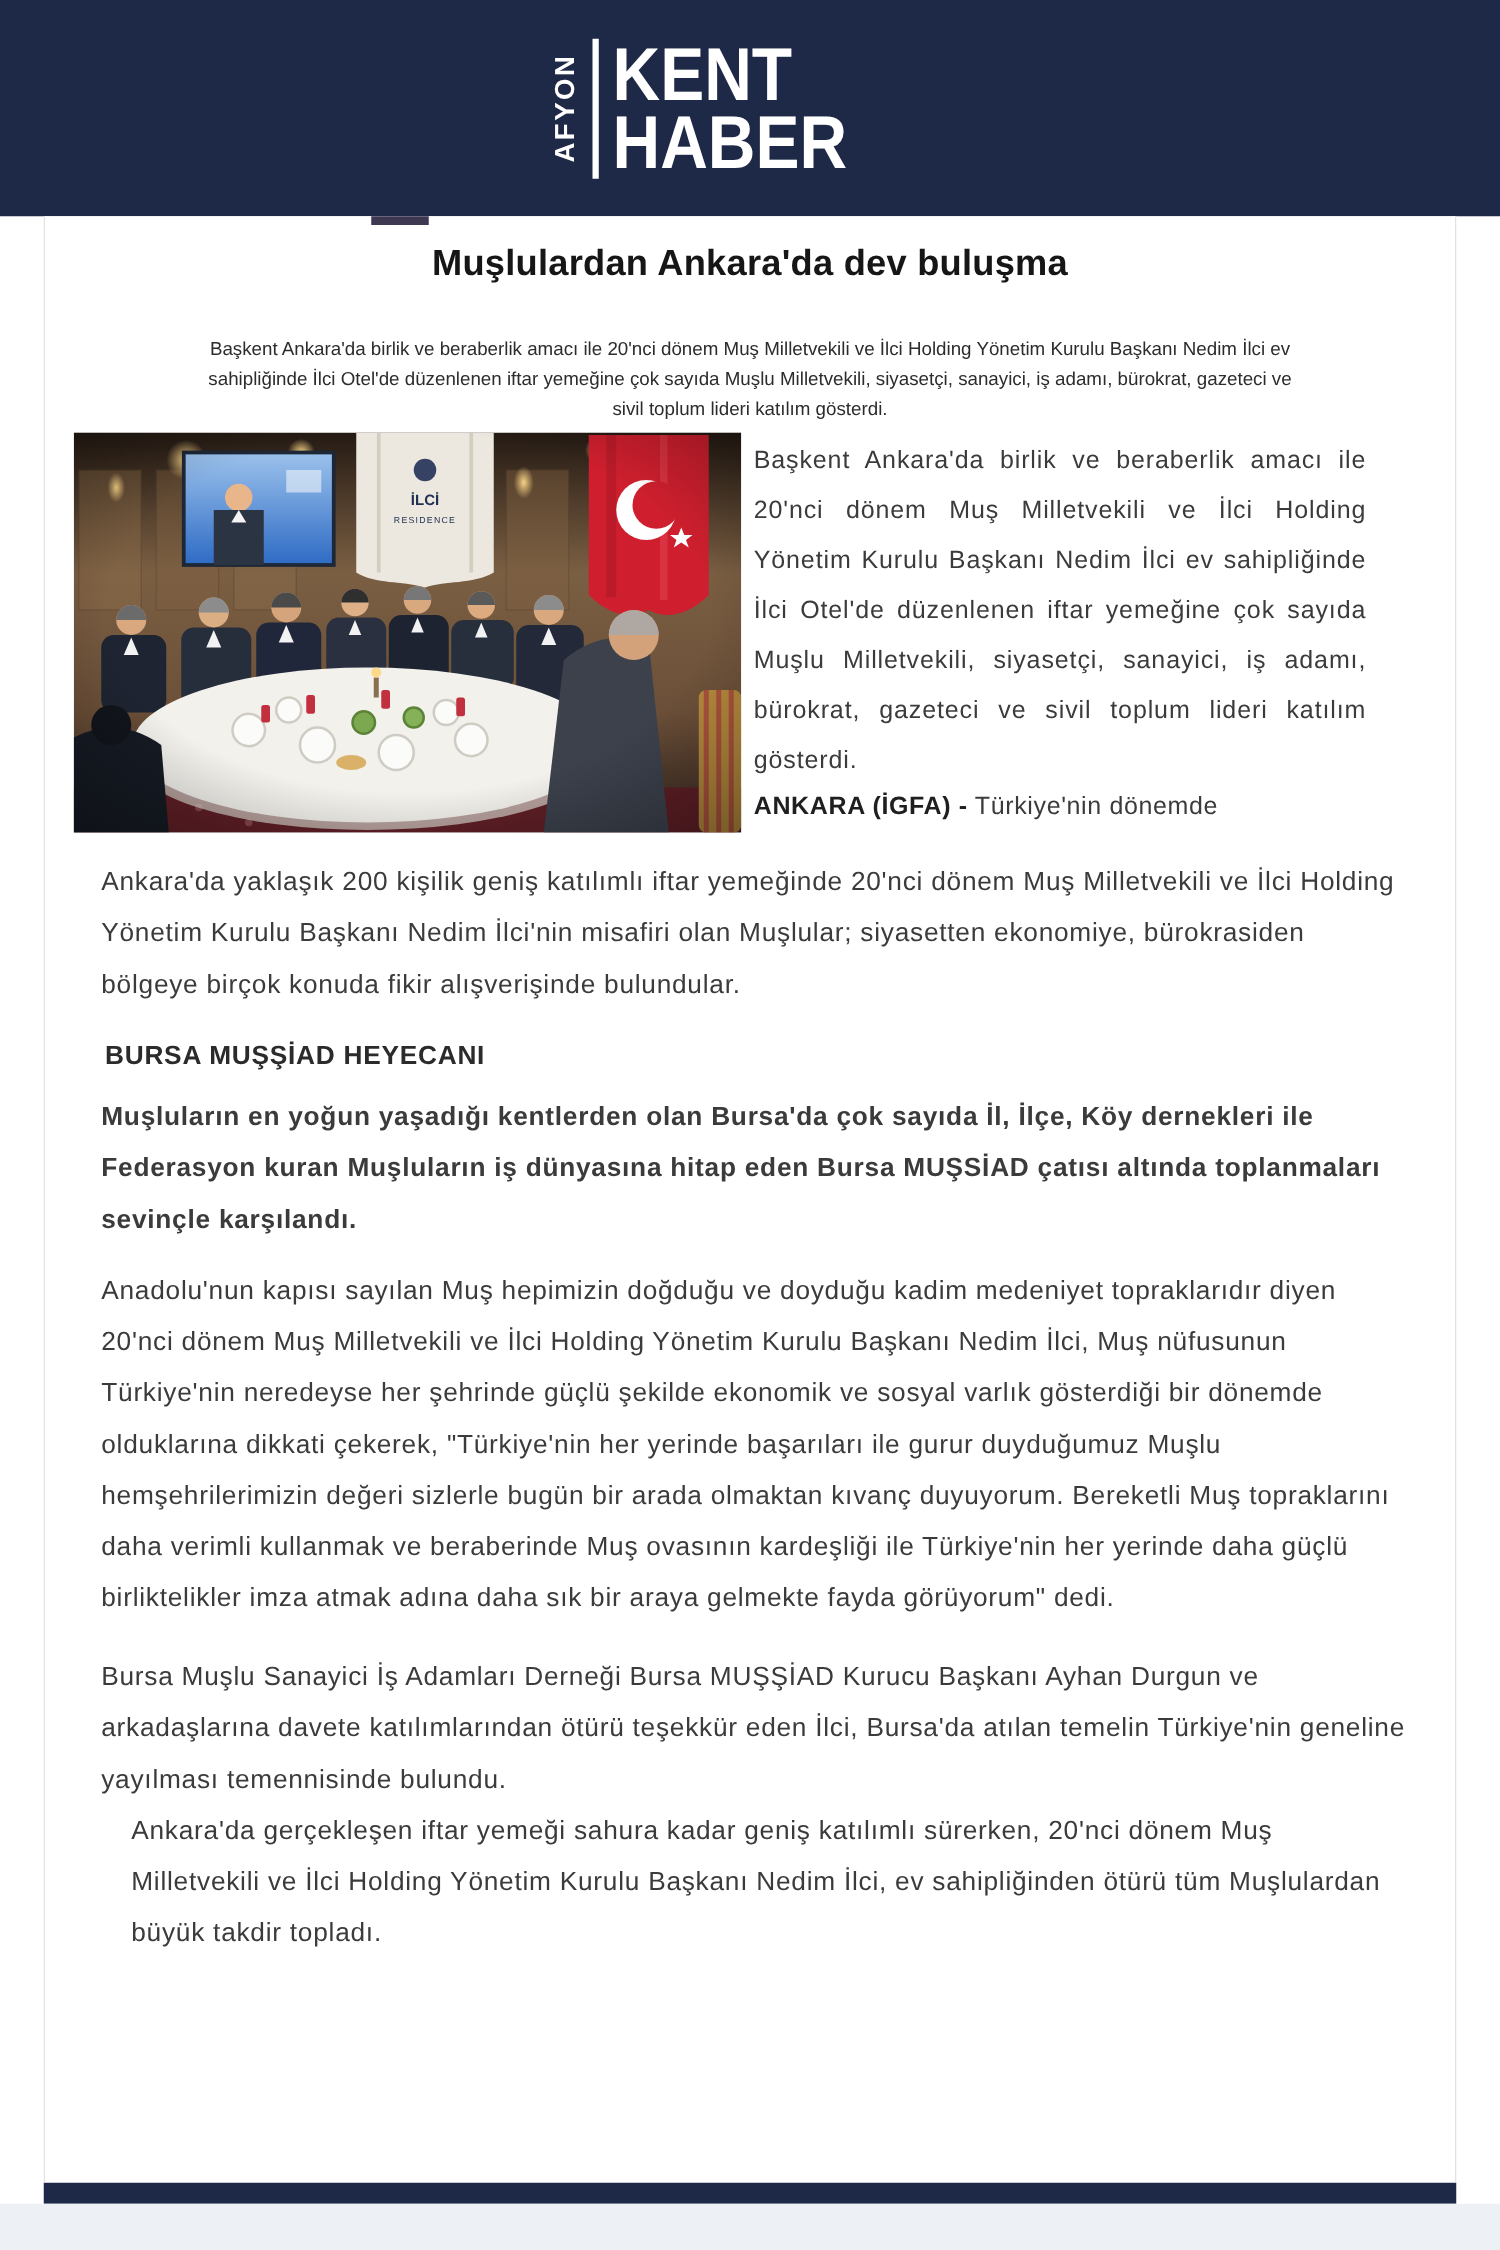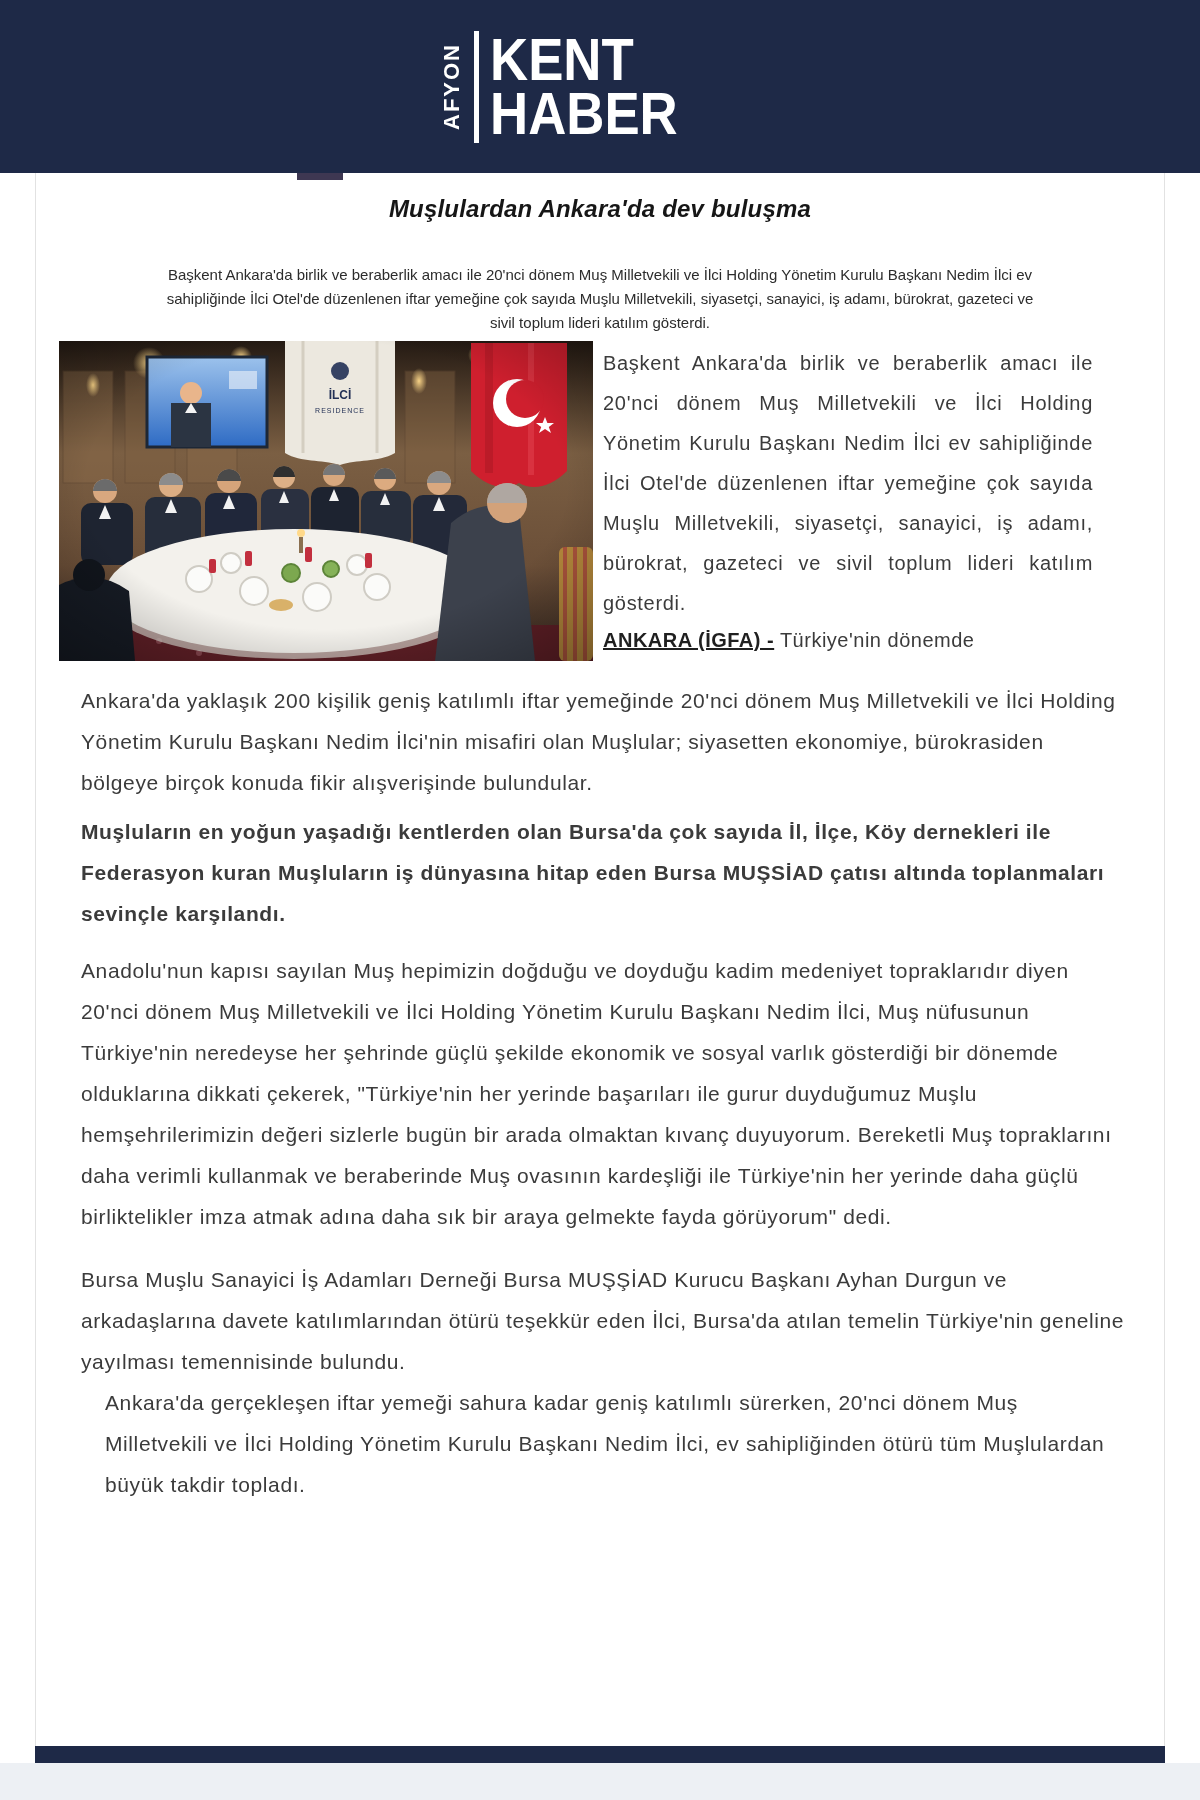--- a/index.html
+++ b/index.html
@@ -37,37 +37,37 @@
     border-left: 1px solid #e2e2e2; border-right: 1px solid #e2e2e2;
     position: relative;
   }
   .header-notch {
     position: absolute; top: 0; left: 261px;
     width: 46px; height: 7px; background: #3e3752;
   }
 
   .article-title {
     margin: 22px 0 0; text-align: center;
-    font-size: 24px; font-weight: 700; color: #161616; letter-spacing: 0.2px; font-style: italic;
+    font-size: 29px; font-weight: 700; color: #161616; letter-spacing: 0.2px;
   }
   .article-lede {
     width: 872px; margin: 40px auto 0; text-align: center;
     font-size: 15px; line-height: 24px; color: #2c2c2c;
   }
 
   .media-row { display: flex; gap: 10px; margin: 6px 0 0 23px; }
   .photo-figure { width: 534px; height: 320px; flex: none; margin: 0; cursor: pointer; }
   .photo-figure svg { display: block; }
   .intro-col { width: 490px; flex: none; }
   .intro-text {
     margin: 2px 0 0; font-size: 20px; line-height: 40px; letter-spacing: 0.7px;
     text-align: justify; color: #3b3b3b;
   }
   .dateline { margin-top: 6px; font-size: 20px; letter-spacing: 0.5px; color: #3b3b3b; }
-  .dateline .dl-bold { font-weight: 700; color: #1f1f1f; text-decoration: underline; }
+  .dateline .dl-bold { font-weight: 700; color: #1f1f1f; }
 
   .body-col {
     width: 1044px; margin-left: 45px;
     font-size: 21px; line-height: 41px; letter-spacing: 0.6px; color: #3b3b3b;
   }
   .body-para { margin: 0; }
   .mt-p1 { margin-top: 8px; }
   .mt-p2 { margin-top: 10px; }
   .mt-h  { margin-top: 16px; }
   .mt-p3 { margin-top: 8px; font-weight: bold; }
@@ -271,20 +271,21 @@
       <p class="intro-text">Başkent Ankara'da birlik ve beraberlik amacı ile 20'nci dönem Muş Milletvekili ve İlci Holding Yönetim Kurulu Başkanı Nedim İlci ev sahipliğinde İlci Otel'de düzenlenen iftar yemeğine çok sayıda Muşlu Milletvekili, siyasetçi, sanayici, iş adamı, bürokrat, gazeteci ve sivil toplum lideri katılım gösterdi.</p>
       <p class="dateline">
         <span class="dl-bold">ANKARA (İGFA) -</span><span> Türkiye'nin dönemde</span>
       </p>
     </div>
   </div>
 
   <div class="body-col">
     <p class="body-para mt-p1">Ankara'da yaklaşık 200 kişilik geniş katılımlı iftar yemeğinde 20'nci dönem Muş Milletvekili ve İlci Holding Yönetim Kurulu Başkanı Nedim İlci'nin misafiri olan Muşlular; siyasetten ekonomiye, bürokrasiden bölgeye birçok konuda fikir alışverişinde bulundular.</p>
 
+    <h2 class="section-heading mt-h">BURSA MUŞŞİAD HEYECANI</h2>
 
     <p class="body-para mt-p3">Muşluların en yoğun yaşadığı kentlerden olan Bursa'da çok sayıda İl, İlçe, Köy dernekleri ile Federasyon kuran Muşluların iş dünyasına hitap eden Bursa MUŞSİAD çatısı altında toplanmaları sevinçle karşılandı.</p>
     <p class="body-para mt-p4">Anadolu'nun kapısı sayılan Muş hepimizin doğduğu ve doyduğu kadim medeniyet topraklarıdır diyen 20'nci dönem Muş Milletvekili ve İlci Holding Yönetim Kurulu Başkanı Nedim İlci, Muş nüfusunun Türkiye'nin neredeyse her şehrinde güçlü şekilde ekonomik ve sosyal varlık gösterdiği bir dönemde olduklarına dikkati çekerek, "Türkiye'nin her yerinde başarıları ile gurur duyduğumuz Muşlu hemşehrilerimizin değeri sizlerle bugün bir arada olmaktan kıvanç duyuyorum. Bereketli Muş topraklarını daha verimli kullanmak ve beraberinde Muş ovasının kardeşliği ile Türkiye'nin her yerinde daha güçlü birliktelikler imza atmak adına daha sık bir araya gelmekte fayda görüyorum" dedi.</p>
     <p class="body-para mt-p5">Bursa Muşlu Sanayici İş Adamları Derneği Bursa MUŞŞİAD Kurucu Başkanı Ayhan Durgun ve arkadaşlarına davete katılımlarından ötürü teşekkür eden İlci, Bursa'da atılan temelin Türkiye'nin geneline yayılması temennisinde bulundu.</p>
     <p class="body-para mt-p6">Ankara'da gerçekleşen iftar yemeği sahura kadar geniş katılımlı sürerken, 20'nci dönem Muş Milletvekili ve İlci Holding Yönetim Kurulu Başkanı Nedim İlci, ev sahipliğinden ötürü tüm Muşlulardan büyük takdir topladı.</p>
   </div>
 </main>
 
 <div class="footer-bar"></div>
 <div class="bottom-strip"></div>

